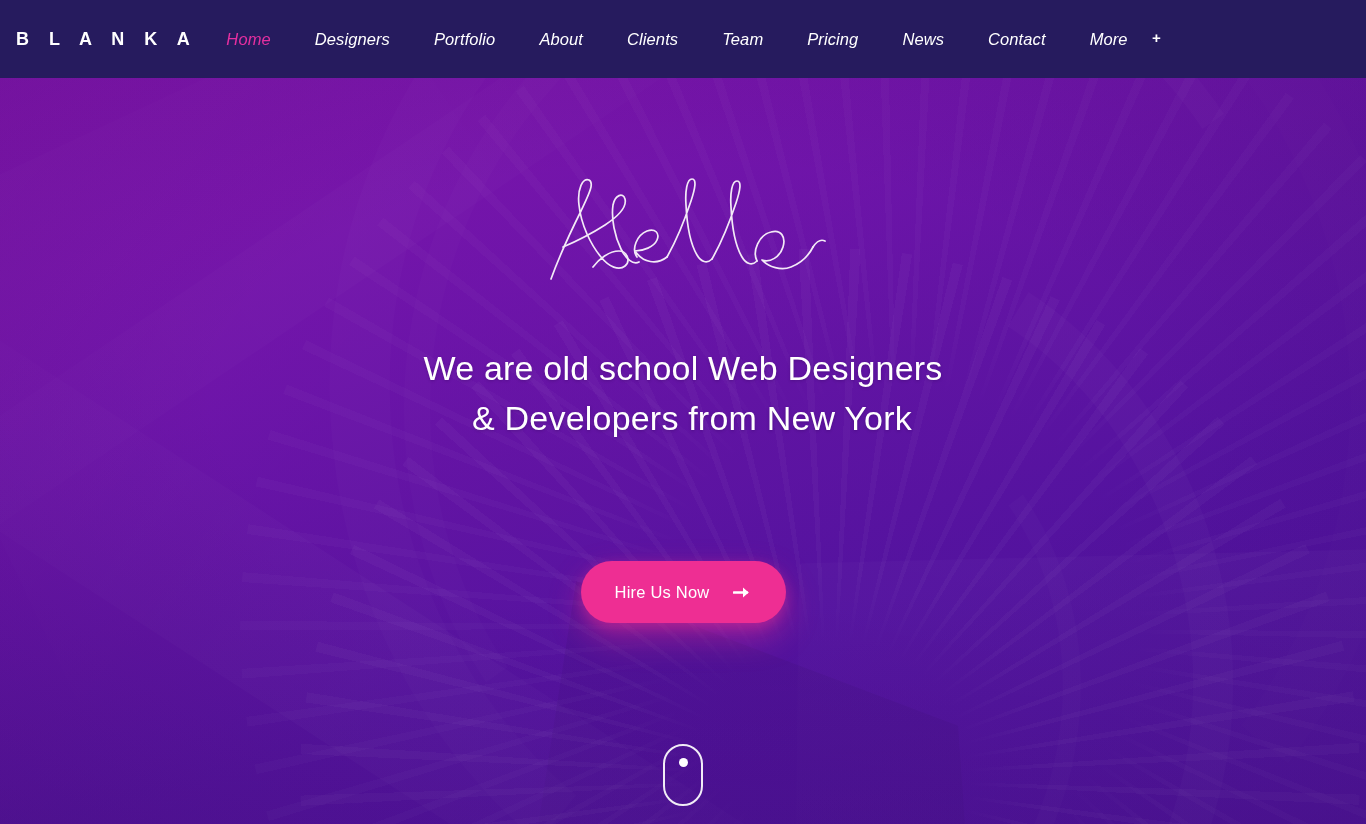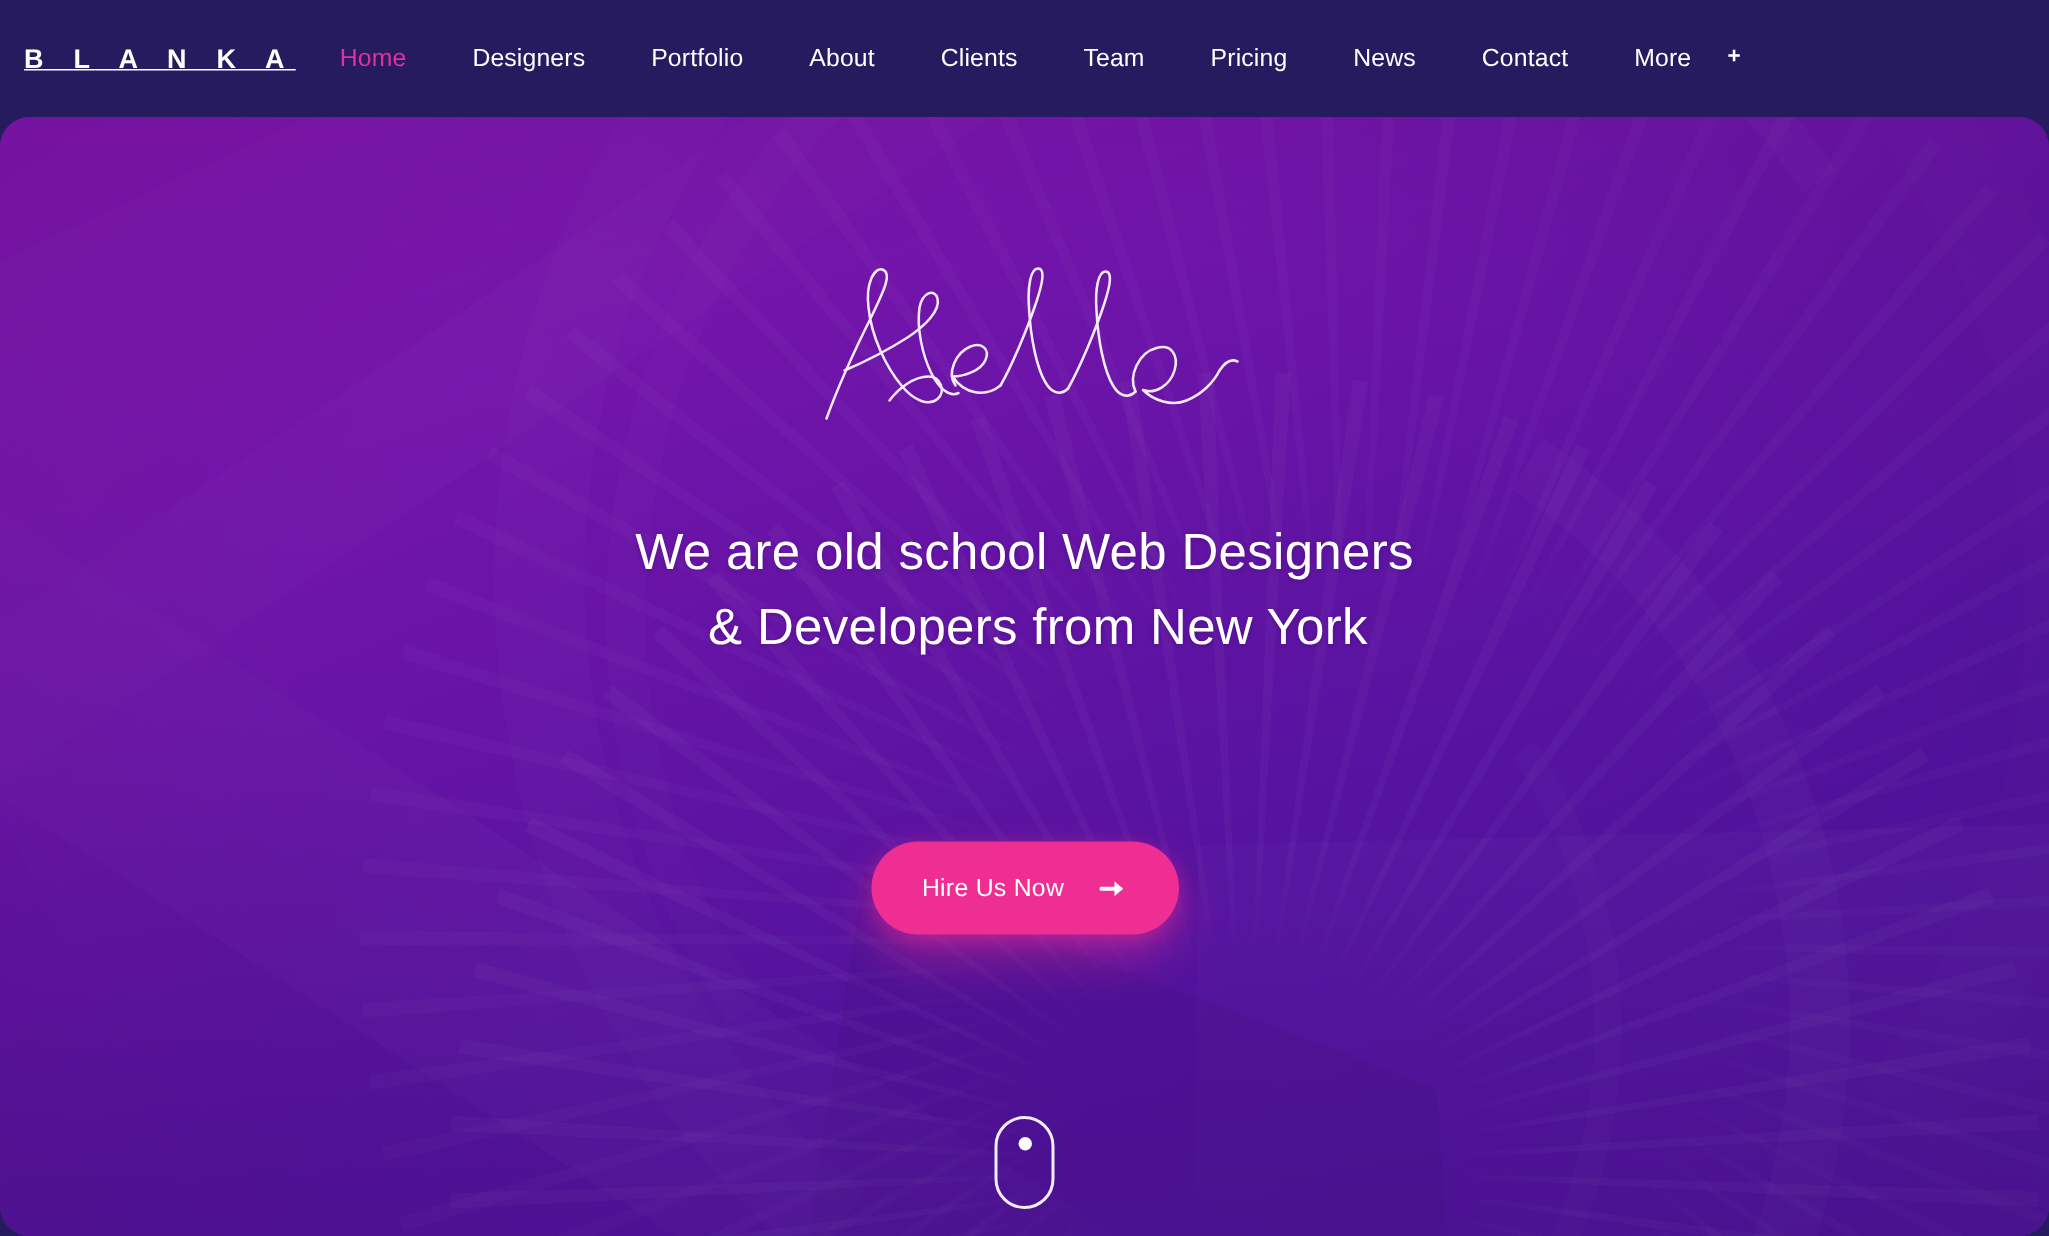--- a/index.html
+++ b/index.html
@@ -15,46 +15,45 @@
     position:absolute; left:0; top:0; width:1366px; height:78px;
     background:#261B5E;
     display:flex; align-items:center;
     z-index:30;
   }
   .logo{
     position:absolute; left:16px; top:27px;
     color:#ffffff; font-size:18px; font-weight:700;
     letter-spacing:7.5px; line-height:24px;
     white-space:nowrap;
-    text-decoration:underline;
   }
   .nav{
     position:absolute; left:0; top:0; width:1366px; height:78px;
     display:flex; align-items:center; justify-content:center;
     gap:0px;
+    font-style:italic;
   }
   .nav-item{
     color:#ffffff; font-size:16.5px; font-weight:400;
     line-height:20px; white-space:nowrap;
     padding:0 22px; cursor:pointer; position:relative;
     letter-spacing:.1px;
   }
   .nav-item.active{ color:#E52FA0; }
   .nav-plus{
     position:absolute; right:1px; top:4px;
     font-size:15px; font-weight:700; color:#ffffff;
     line-height:10px;
   }
   .nav-item.more{ padding-right:34px; }
 
   
   .hero{
     position:absolute; left:0; top:78px; width:1366px; height:746px;
     overflow:hidden;
-    border-radius:20px;
   }
   
   .bg-base{
     position:absolute; inset:0;
     background:
       linear-gradient(158deg,
         #7d16a9 0%,
         #7a16a8 18%,
         #6f16a6 32%,
         #62159f 48%,

